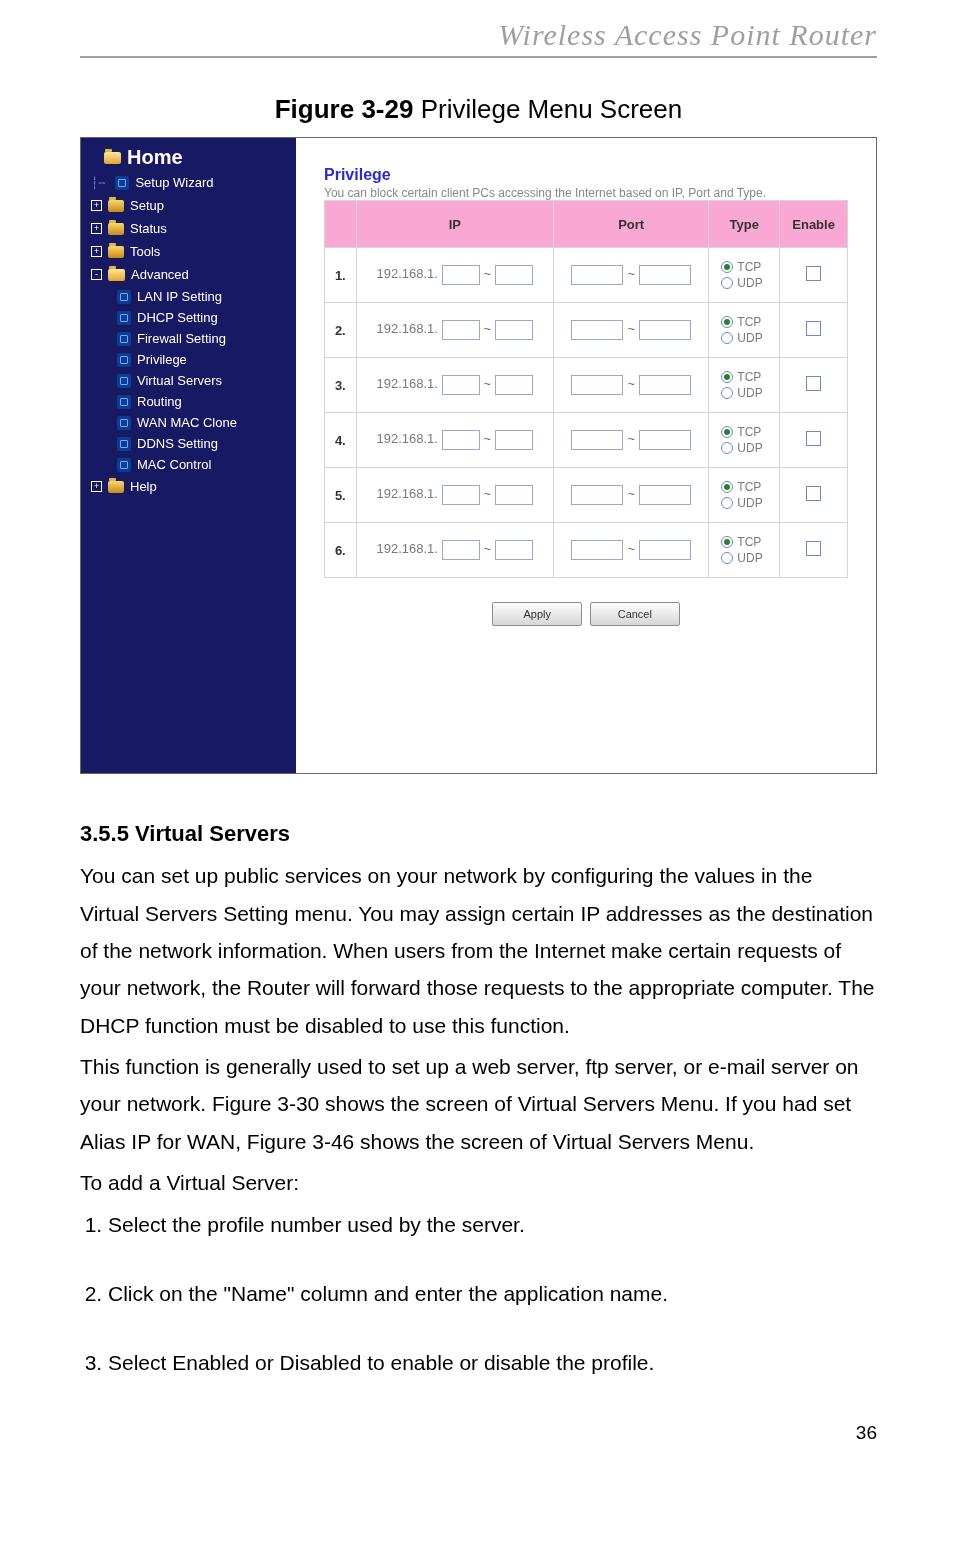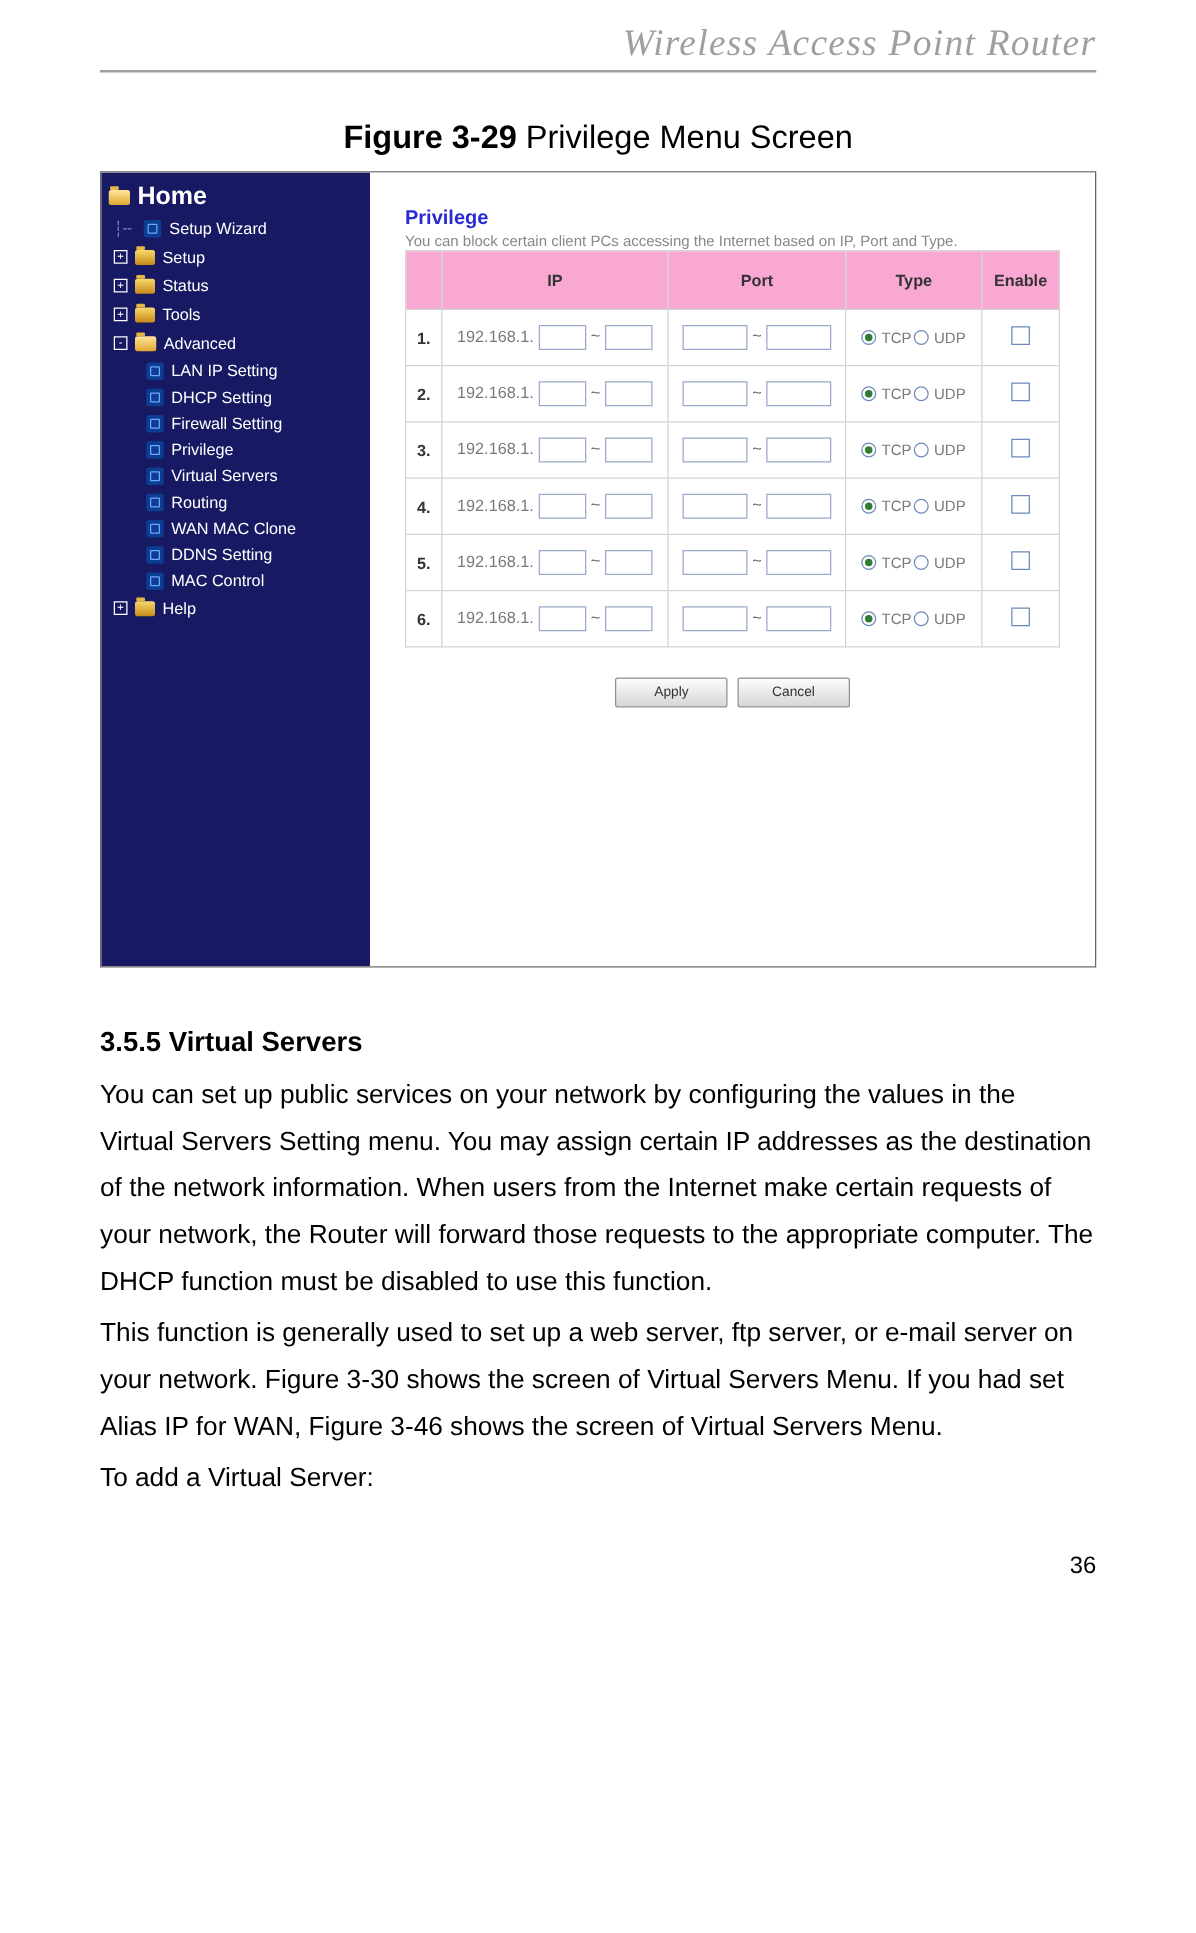--- a/index.html
+++ b/index.html
@@ -5,42 +5,42 @@
   html,body{margin:0;padding:0;background:#fff;font-family:Arial,Helvetica,sans-serif;color:#000}
   .page{width:877px;margin:0 auto;padding:18px 40px 40px 40px;box-sizing:border-box}
   .running-header{font-family:"Times New Roman",serif;font-style:italic;font-size:30px;color:#9f9f9f;text-align:right;border-bottom:2px solid #9f9f9f;padding-bottom:4px;margin-bottom:36px;letter-spacing:1px}
   .figure-caption{text-align:center;font-size:26px;margin-bottom:12px}
   .figure-caption b{font-weight:700}
   .screenshot{border:1px solid #666;display:flex;height:635px;overflow:hidden;margin-bottom:40px}
   
   .side{width:215px;background:#171a63;color:#fff;font-family:Tahoma,Verdana,sans-serif;font-size:13px;padding:6px 0}
   .side ul{list-style:none;margin:0;padding:0}
   .side li{white-space:nowrap}
-  .home{display:flex;align-items:center;gap:6px;font-size:20px;font-weight:700;padding:2px 6px}
+  .home{display:flex;align-items:center;gap:6px;font-size:20px;font-weight:700;padding:2px 23px}
   .lvl1{padding:4px 0 4px 10px;display:flex;align-items:center;gap:6px}
   .lvl2{padding:3px 0 3px 36px;display:flex;align-items:center;gap:6px}
   .box-icon{width:9px;height:9px;border:1px solid #fff;font-size:9px;line-height:8px;text-align:center;color:#fff;flex:0 0 auto}
   .dotted-bar{color:#7e86d8;margin-right:4px;font-size:12px}
   .folder-icon{width:16px;height:12px;background:linear-gradient(#f7d96b,#c88a1a);border-radius:2px;position:relative;flex:0 0 auto}
   .folder-icon::before{content:"";position:absolute;top:-3px;left:1px;width:7px;height:3px;background:#e5b644;border-radius:1px}
   .folder-open{width:17px;height:12px;background:linear-gradient(#ffe69b,#e0a72f);border-radius:2px;flex:0 0 auto;position:relative}
   .folder-open::before{content:"";position:absolute;top:-3px;left:1px;width:7px;height:3px;background:#e5b644;border-radius:1px}
   .doc-icon{width:14px;height:14px;background:#0b3d91;border-radius:2px;position:relative;flex:0 0 auto}
   .doc-icon::after{content:"";position:absolute;inset:3px;border:1px solid #6fa8ff;border-radius:1px}
   
   .pane{flex:1;background:#fff;padding:24px 28px;font-family:Tahoma,Verdana,sans-serif;font-size:13px;color:#333;overflow:hidden}
   .pane-title{color:#2a2ad4;font-size:16px;font-weight:700;margin:4px 0 2px}
   .pane-desc{color:#888;font-size:12px;}
   table.priv{width:100%;border-collapse:collapse;font-size:13px}
   table.priv th,table.priv td{border:1px solid #d4d4d4;padding:12px 8px;text-align:center;vertical-align:middle}
   table.priv th{background:#f9a8d4;font-weight:700;height:22px}
   .ip-cell{color:#7a7a7a;white-space:nowrap}
   .txt{width:36px;height:18px;border:1px solid #9aa9c9;background:#fff;display:inline-block;vertical-align:middle}
   .tilde{margin:0 4px;color:#666}
-  .type-stack{display:flex;flex-direction:row;align-items:flex-start;gap:2px;color:#7a7a7a;font-size:12px;padding-left:4px}
+  .type-stack{display:flex;flex-direction:column;align-items:flex-start;gap:2px;color:#7a7a7a;font-size:12px;padding-left:4px}
   .radio-row{display:flex;align-items:center;gap:4px}
   .radio{appearance:none;-webkit-appearance:none;width:12px;height:12px;border:1px solid #6c8abb;border-radius:50%;position:relative;margin:0;cursor:pointer}
   .radio:checked::after{content:"";position:absolute;inset:2px;background:#2e7d32;border-radius:50%}
   .chk{appearance:none;-webkit-appearance:none;width:15px;height:15px;border:1px solid #6c8abb;background:#fff;margin:0;cursor:pointer}
   .btnbar{text-align:center;margin-top:24px}
   .btn{display:inline-block;min-width:60px;padding:5px 14px;border:1px solid #8d8d8d;background:linear-gradient(#fdfdfd,#d6d6d6);font-size:11px;border-radius:2px;color:#333;cursor:pointer;margin:0 2px}
   
   .section-title{font-weight:700;font-size:22px;margin:0 0 4px}
   .body-text{font-size:21px;line-height:1.78}
   .body-text p{margin:0 0 4px}
@@ -274,17 +274,22 @@
       </div>
     </div>
 
   </div>
 
   <div class="body-text">
     <p class="section-title">3.5.5 Virtual Servers</p>
     <p>You can set up public services on your network by configuring the values in the Virtual Servers Setting menu. You may assign certain IP addresses as the destination of the network information. When users from the Internet make certain requests of your network, the Router will forward those requests to the appropriate computer. The DHCP function must be disabled to use this function.</p>
     <p>This function is generally used to set up a web server, ftp server, or e-mail server on your network. Figure 3-30 shows the screen of Virtual Servers Menu. If you had set Alias IP for WAN, Figure 3-46 shows the screen of Virtual Servers Menu.</p>
     <p>To add a Virtual Server:</p>
+    <ol>
+      <li>Select the profile number used by the server.</li>
+      <li>Click on the "Name" column and enter the application name.</li>
+      <li>Select Enabled or Disabled to enable or disable the profile.</li>
+    </ol>
   </div>
 
   <div class="page-number">36</div>
 
 </div>
 
 </body></html>

